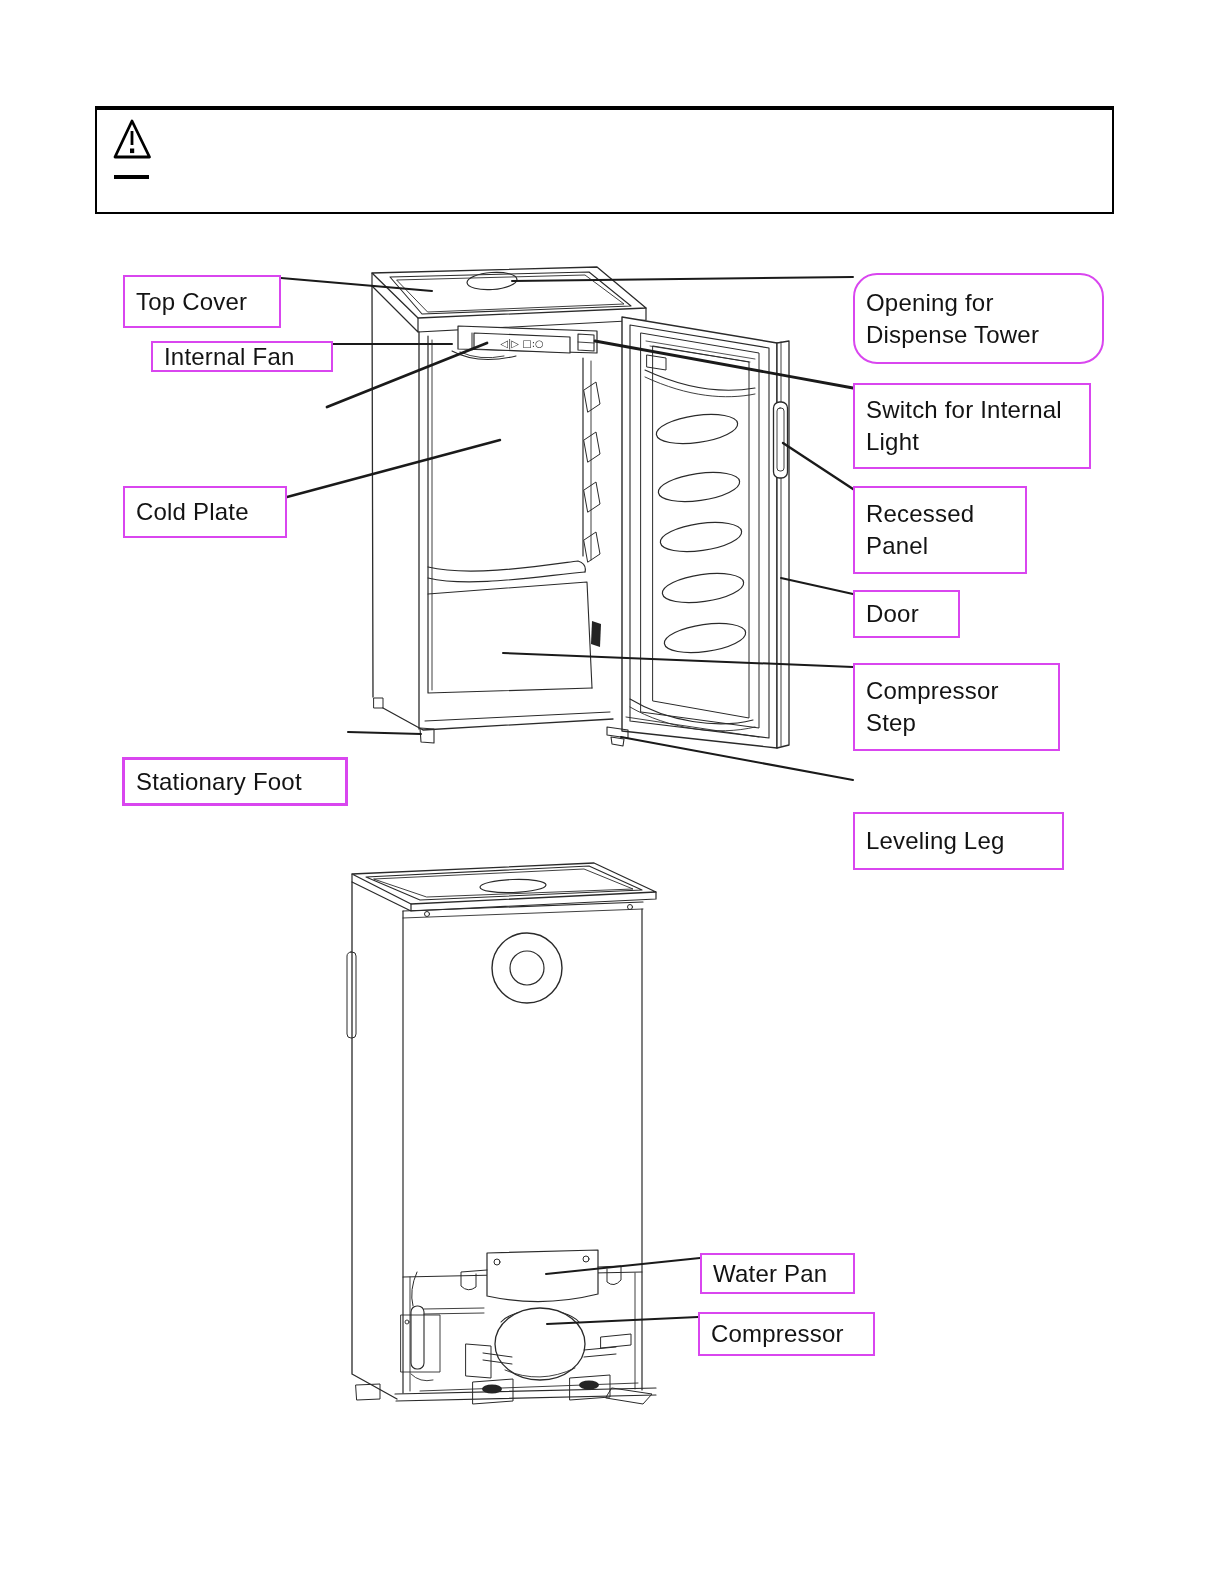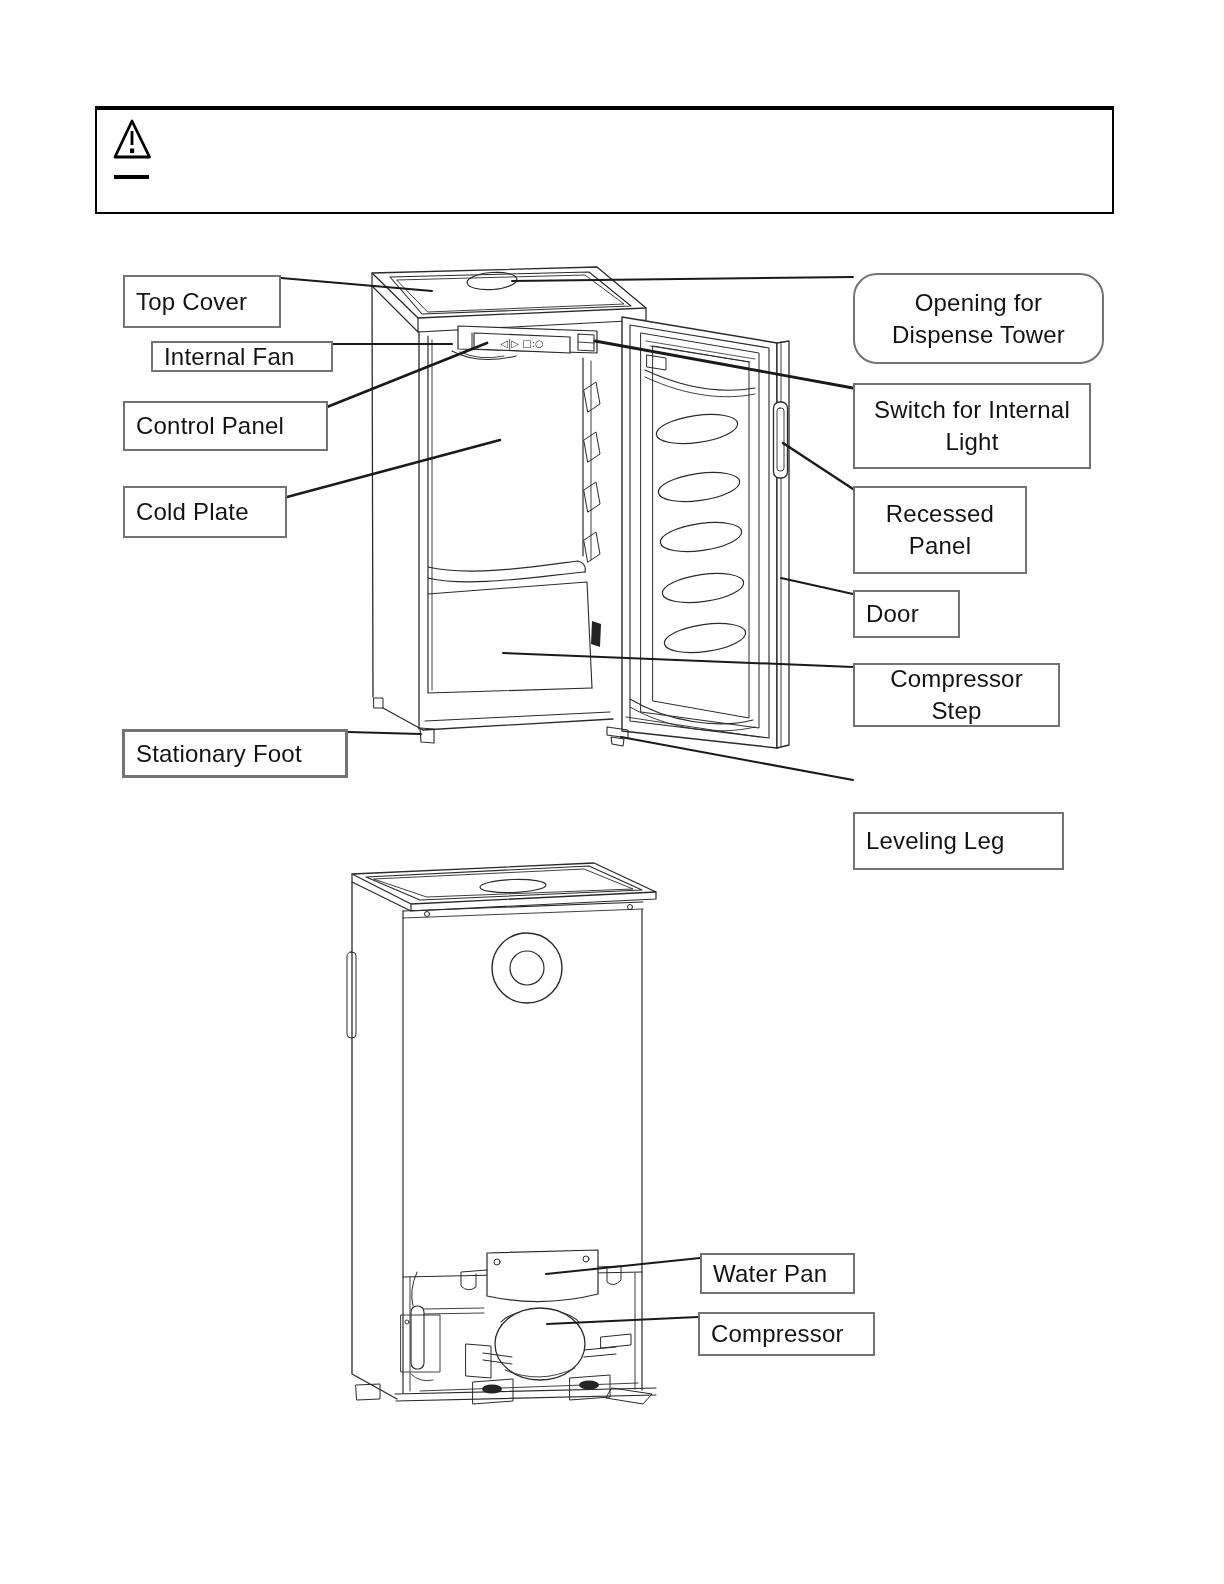--- a/index.html
+++ b/index.html
@@ -8,25 +8,25 @@
     font-family:"Liberation Sans", sans-serif;color:#111;overflow:hidden;
   }
   .warning-box{
     position:absolute;left:95px;top:106px;width:1019px;height:108px;
     box-sizing:border-box;border:2px solid #000;border-top-width:4px;background:#fff;
   }
   .warn-icon{position:absolute;left:15px;top:8px;}
   .warn-dash{position:absolute;left:17px;top:65px;width:35px;height:4px;background:#000;}
   .diagram-svg{position:absolute;left:0;top:0;width:1224px;height:1584px;}
   .callout{
-    position:absolute;box-sizing:border-box;border:2px solid #737373;background:#fff;
+    position:absolute;box-sizing:border-box;border:2px solid #d946ef;background:#fff;
     display:flex;align-items:center;padding:0 11px;
-    font-size:24px;line-height:32px;letter-spacing:.2px;color:#131313;text-align:center;
+    font-size:24px;line-height:32px;letter-spacing:.2px;color:#131313;
   }
-  .callout.b3{border-width:3px;}
+  .callout.b3{border-width:3px;margin-top:28px;}
   
   .art{stroke:#2a2a2a;fill:none;stroke-linejoin:round;stroke-linecap:round;}
   .w08{stroke-width:.8}.w09{stroke-width:.9}.w1{stroke-width:1}.w11{stroke-width:1.1}
   .w12{stroke-width:1.2}.w13{stroke-width:1.3}.w14{stroke-width:1.4}
   .fw{fill:#ffffff}
   .fd{fill:#242424;stroke:none}
   .lead{stroke:#1a1a1a;stroke-width:2;stroke-linecap:round;fill:none}
   .lead-thick{stroke-width:2.8}
   .lead-mid{stroke-width:2.4}
   .glyphs{font-family:"DejaVu Sans", sans-serif;font-size:10px;fill:#333;stroke:none;}
@@ -174,35 +174,34 @@
       <path class="lead" d="M348,732 L421,734"></path>
       <path class="lead" d="M546,1274 L700,1258"></path>
       <path class="lead" d="M547,1324 L698,1317"></path>
     </g>
   </svg>
 
   <div class="callout" style="left:123px;top:275px;width:158px;height:53px;">Top Cover</div>
 
   <div class="callout" style="left:123px;top:341px;width:182px;height:31px;margin-left:28px;">Internal Fan</div>
 
-  <div class="callout" style="left:123px;top:401px;width:205px;height:50px;">Control Panel</div>
 
   <div class="callout" style="left:123px;top:486px;width:164px;height:52px;">Cold Plate</div>
 
   <div class="callout b3" style="left:122px;top:729px;width:226px;height:49px;">Stationary Foot</div>
 
   <div class="callout" style="left:853px;top:273px;width:251px;height:91px;border-radius:24px;">Opening for Dispense Tower</div>
 
   <div class="callout" style="left:853px;top:383px;width:238px;height:86px;">Switch for Internal Light</div>
 
   <div class="callout" style="left:853px;top:486px;width:174px;height:88px;">Recessed Panel</div>
 
   <div class="callout" style="left:853px;top:590px;width:107px;height:48px;">Door</div>
 
-  <div class="callout" style="left:853px;top:663px;width:207px;height:64px;">Compressor Step</div>
+  <div class="callout" style="left:853px;top:663px;width:207px;height:88px;">Compressor Step</div>
 
   <div class="callout" style="left:853px;top:776px;width:211px;height:58px;margin-top:36px;">Leveling Leg</div>
 
   <div class="callout" style="left:700px;top:1253px;width:155px;height:41px;">Water Pan</div>
 
   <div class="callout" style="left:698px;top:1312px;width:177px;height:44px;">Compressor</div>
 
 </div>
 
 </body></html>

